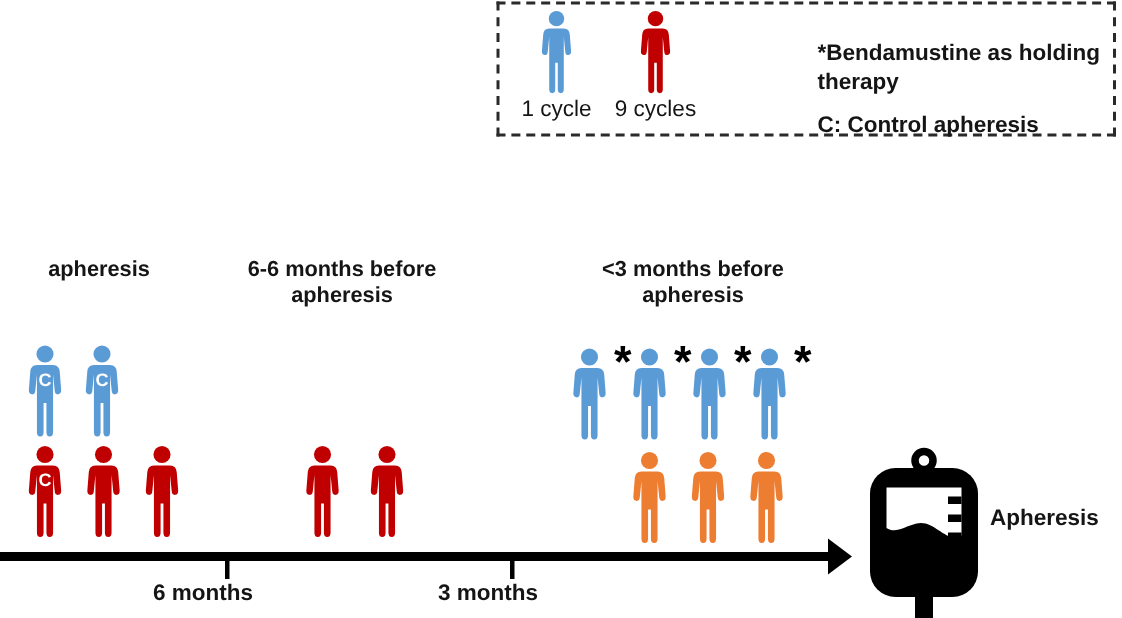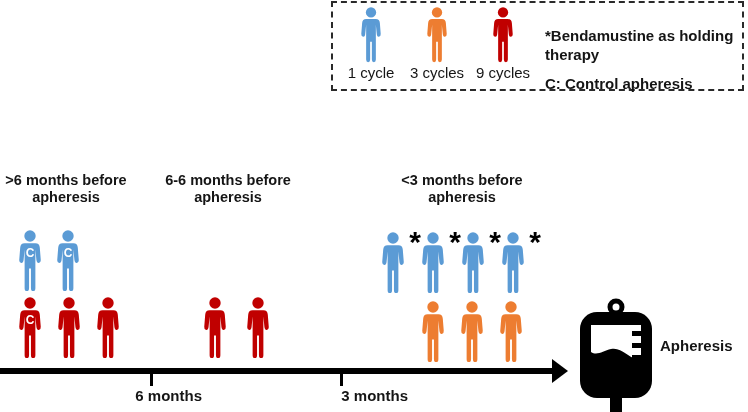--- a/index.html
+++ b/index.html
@@ -40,22 +40,22 @@
     color:#000; font-weight:700; font-size:30px; line-height:1;
   }
   
   .arrow-line { position:absolute; left:0; top:368px; width:554px; height:6px; background:#000; }
   .arrow-head {
     position:absolute; left:552px; top:359px; width:0; height:0;
     border-left:16px solid #000; border-top:12px solid transparent; border-bottom:12px solid transparent;
   }
   .tick { position:absolute; top:374px; width:3px; height:12px; background:#000; }
   .tick-6 { left:150px; } .tick-3 { left:340px; }
-  .tick-label { position:absolute; top:387px; width:100px; text-align:right; font-weight:700; font-size:15px; }
-  .tick-label-6 { left:102px; } .tick-label-3 { left:308px; }
+  .tick-label { position:absolute; top:387px; width:100px; text-align:left; font-weight:700; font-size:15px; }
+  .tick-label-6 { left:102px; } .tick-label-3 { left:292px; }
   
   .bag { position:absolute; left:577px; top:298px; }
   .apheresis-label { position:absolute; left:660px; top:337px; font-weight:700; font-size:15px; }
 </style>
 </head>
 <body>
 
 <div class="canvas">
 
   <div class="legend-box">
@@ -65,44 +65,34 @@
             <svg viewBox="0 0 44 98">
               <circle cx="22" cy="9.5" r="9" fill="#5B9BD5"></circle>
               <path d="M13.5 21 Q7 21 6.5 28 L5 47 Q4.6 51.5 8 52 Q11.4 52.5 11.8 48 L13.5 31 L13.5 58 L13.5 92 Q13.5 96.5 17 96.5 Q20.5 96.5 20.5 92 L20.5 61 L23.5 61 L23.5 92 Q23.5 96.5 27 96.5 Q30.5 96.5 30.5 92 L30.5 58 L30.5 31 L32.2 48 Q32.6 52.5 36 52 Q39.4 51.5 39 47 L37.5 28 Q37 21 30.5 21 Z" fill="#5B9BD5"></path>
             </svg>
           </div>
           <span class="legend-item-label">1 cycle</span>
         </div>
         <div class="legend-item">
           <div class="person">
             <svg viewBox="0 0 44 98">
-              <circle cx="22" cy="9.5" r="9" fill="#ED7D31"></circle>
-              <path d="M13.5 21 Q7 21 6.5 28 L5 47 Q4.6 51.5 8 52 Q11.4 52.5 11.8 48 L13.5 31 L13.5 58 L13.5 92 Q13.5 96.5 17 96.5 Q20.5 96.5 20.5 92 L20.5 61 L23.5 61 L23.5 92 Q23.5 96.5 27 96.5 Q30.5 96.5 30.5 92 L30.5 58 L30.5 31 L32.2 48 Q32.6 52.5 36 52 Q39.4 51.5 39 47 L37.5 28 Q37 21 30.5 21 Z" fill="#ED7D31"></path>
-            </svg>
-          </div>
-          <span class="legend-item-label">3 cycles</span>
-        </div>
-        <div class="legend-item">
-          <div class="person">
-            <svg viewBox="0 0 44 98">
               <circle cx="22" cy="9.5" r="9" fill="#C00000"></circle>
               <path d="M13.5 21 Q7 21 6.5 28 L5 47 Q4.6 51.5 8 52 Q11.4 52.5 11.8 48 L13.5 31 L13.5 58 L13.5 92 Q13.5 96.5 17 96.5 Q20.5 96.5 20.5 92 L20.5 61 L23.5 61 L23.5 92 Q23.5 96.5 27 96.5 Q30.5 96.5 30.5 92 L30.5 58 L30.5 31 L32.2 48 Q32.6 52.5 36 52 Q39.4 51.5 39 47 L37.5 28 Q37 21 30.5 21 Z" fill="#C00000"></path>
             </svg>
           </div>
           <span class="legend-item-label">9 cycles</span>
         </div>
       </div>
     <div class="legend-notes">
       <div class="legend-note">*Bendamustine as holding therapy</div>
       <div class="legend-note">C: Control apheresis</div>
     </div>
   </div>
 
   <div class="group-label" style="left:0px;">
-    <span>&gt;6 months before</span>
     <span>apheresis</span>
   </div>
   <div class="group-label" style="left:162px;">
     <span>6-6 months before</span>
     <span>apheresis</span>
   </div>
   <div class="group-label" style="left:396px;">
     <span>&lt;3 months before</span>
     <span>apheresis</span>
   </div>

